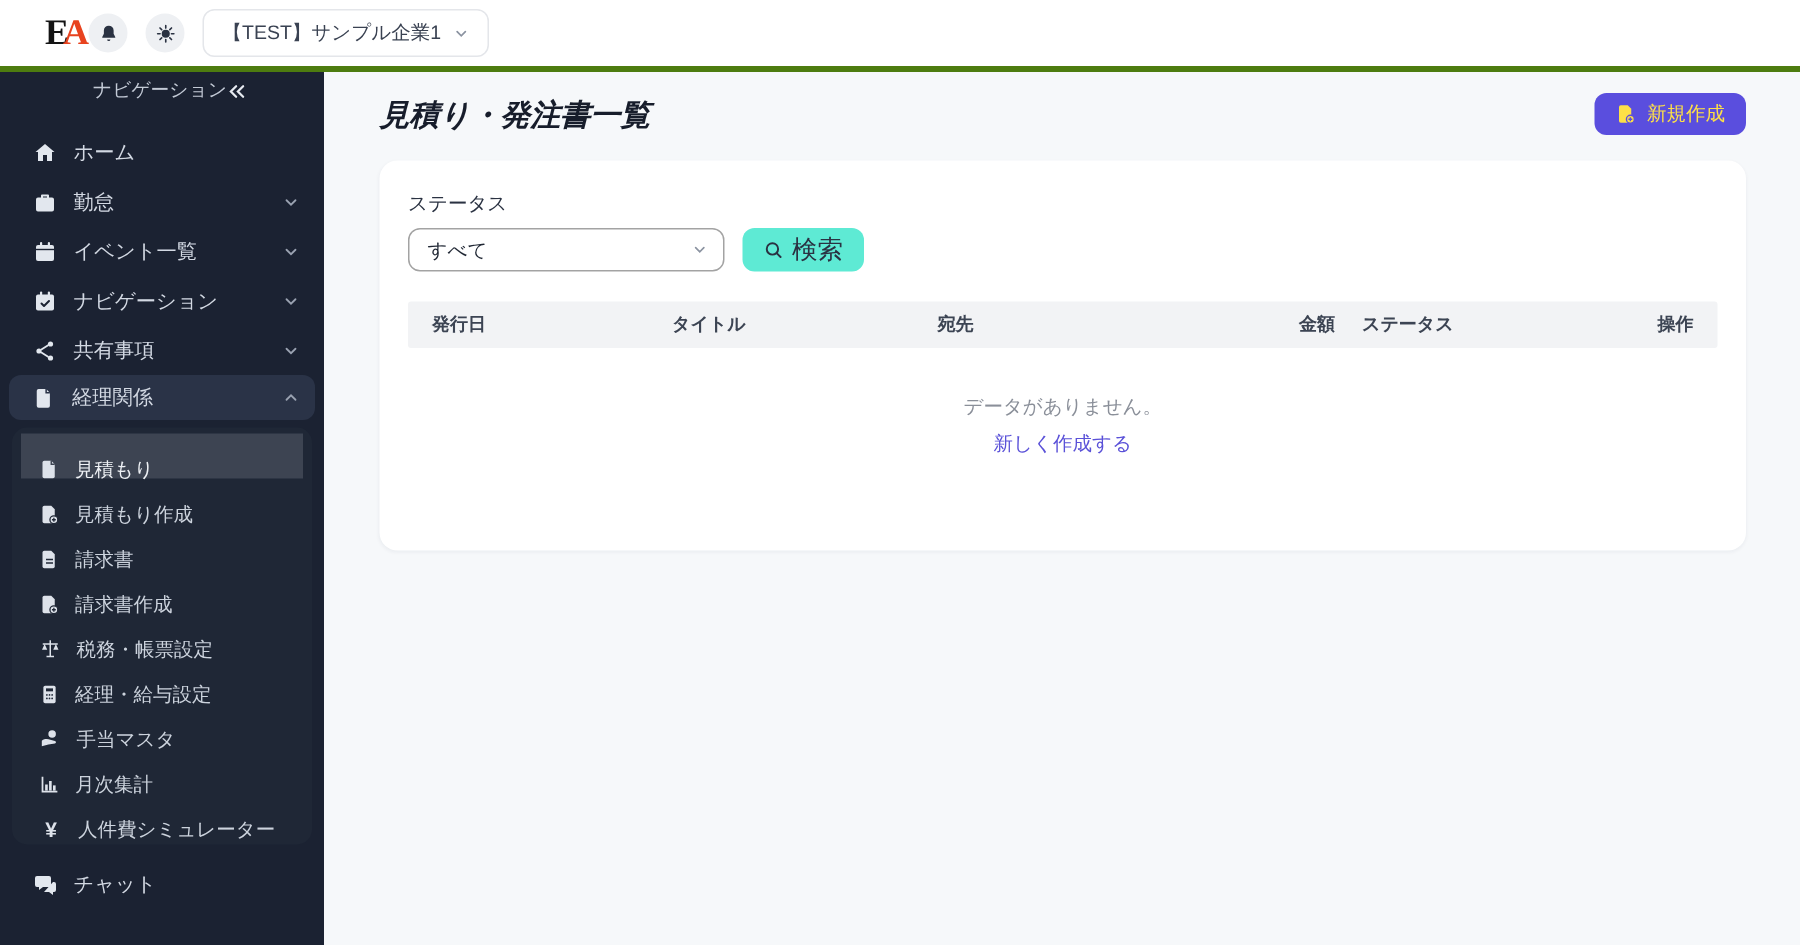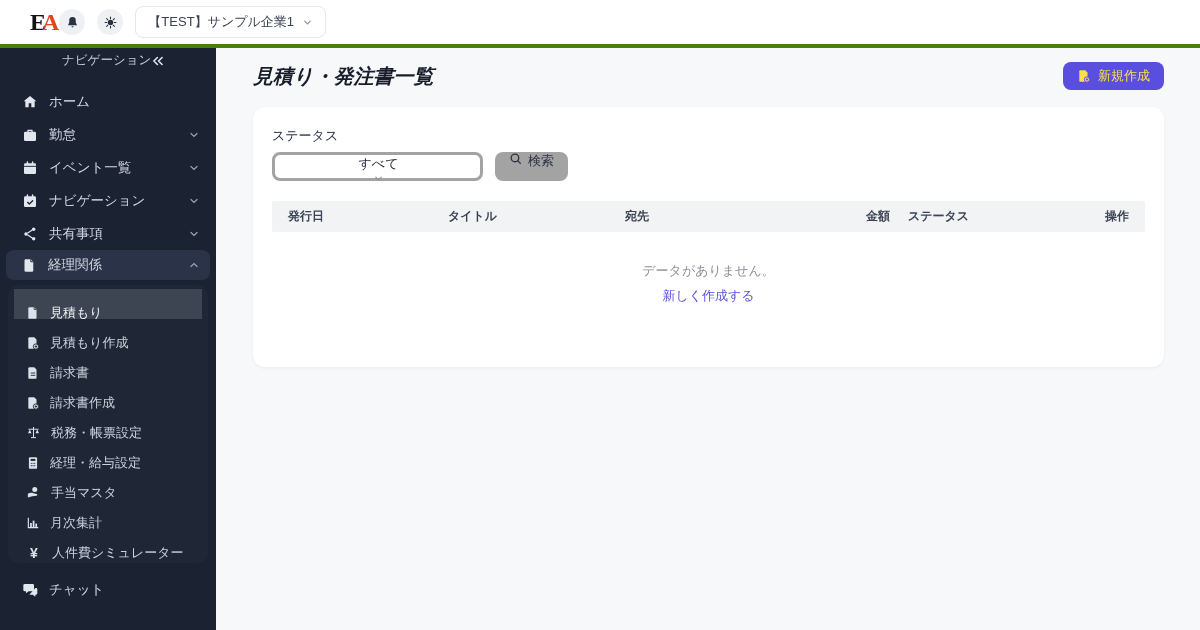--- a/index.html
+++ b/index.html
@@ -80,29 +80,29 @@
     margin-top:17px; background:#fff; border-radius:12px;
     box-shadow:0 1px 3px rgba(20,30,60,.06); padding:20px 19px 0;
   }
   .filters { display:flex; align-items:flex-end; gap:12px; }
   .field-label { font-size:13px; color:#2a3242; margin-bottom:7px; }
   .text-input {
     width:208px; height:29px; border:1px solid #d7dade; border-radius:8px;
     padding:0 10px; font-size:13px; font-family:inherit; color:#1f2633; background:#fff;
   }
   .select {
-    width:211px; height:29px; border:3px solid #a3a3a3; border-radius:8px;
+    width:211px; height:29px; border:1px solid #a3a3a3; border-radius:8px;
     display:flex; align-items:center; justify-content:space-between;
-    padding:0 10px 0 12px; font-size:13px; color:#1f2633; cursor:pointer; background:#fff;flex-direction:column;
+    padding:0 10px 0 12px; font-size:13px; color:#1f2633; cursor:pointer; background:#fff;
   }
   .select .chev { color:#8b93a1; }
   .search-btn {
-    height:29px; background:#a3a3a3; border:none; border-radius:8px;
-    display:flex; gap:6px; padding:0 14px;
-    font-size:13px; color:#2a3242; cursor:pointer; font-family:inherit;
+    height:29px; background:#5eead4; border:none; border-radius:8px;
+    display:flex; align-items:center; gap:6px; padding:0 14px;
+    font-size:17px; color:#2a3242; cursor:pointer; font-family:inherit;
   }
   .table-head {
     margin-top:20px; height:31px; background:#f2f3f5; border-radius:2px;
     display:grid; grid-template-columns:160px 177px 205px 60px 1fr 60px;
     align-items:center; padding:0 16px; font-size:12px; font-weight:bold; color:#3c4453;
   }
   .th-right { text-align:right; }
   .empty { text-align:center; padding:30px 0 62px; font-size:13px; }
   .empty-msg { color:#8a8f99; }
   .empty-link { color:#5a51d8; margin-top:7px; cursor:pointer; display:inline-block; }

